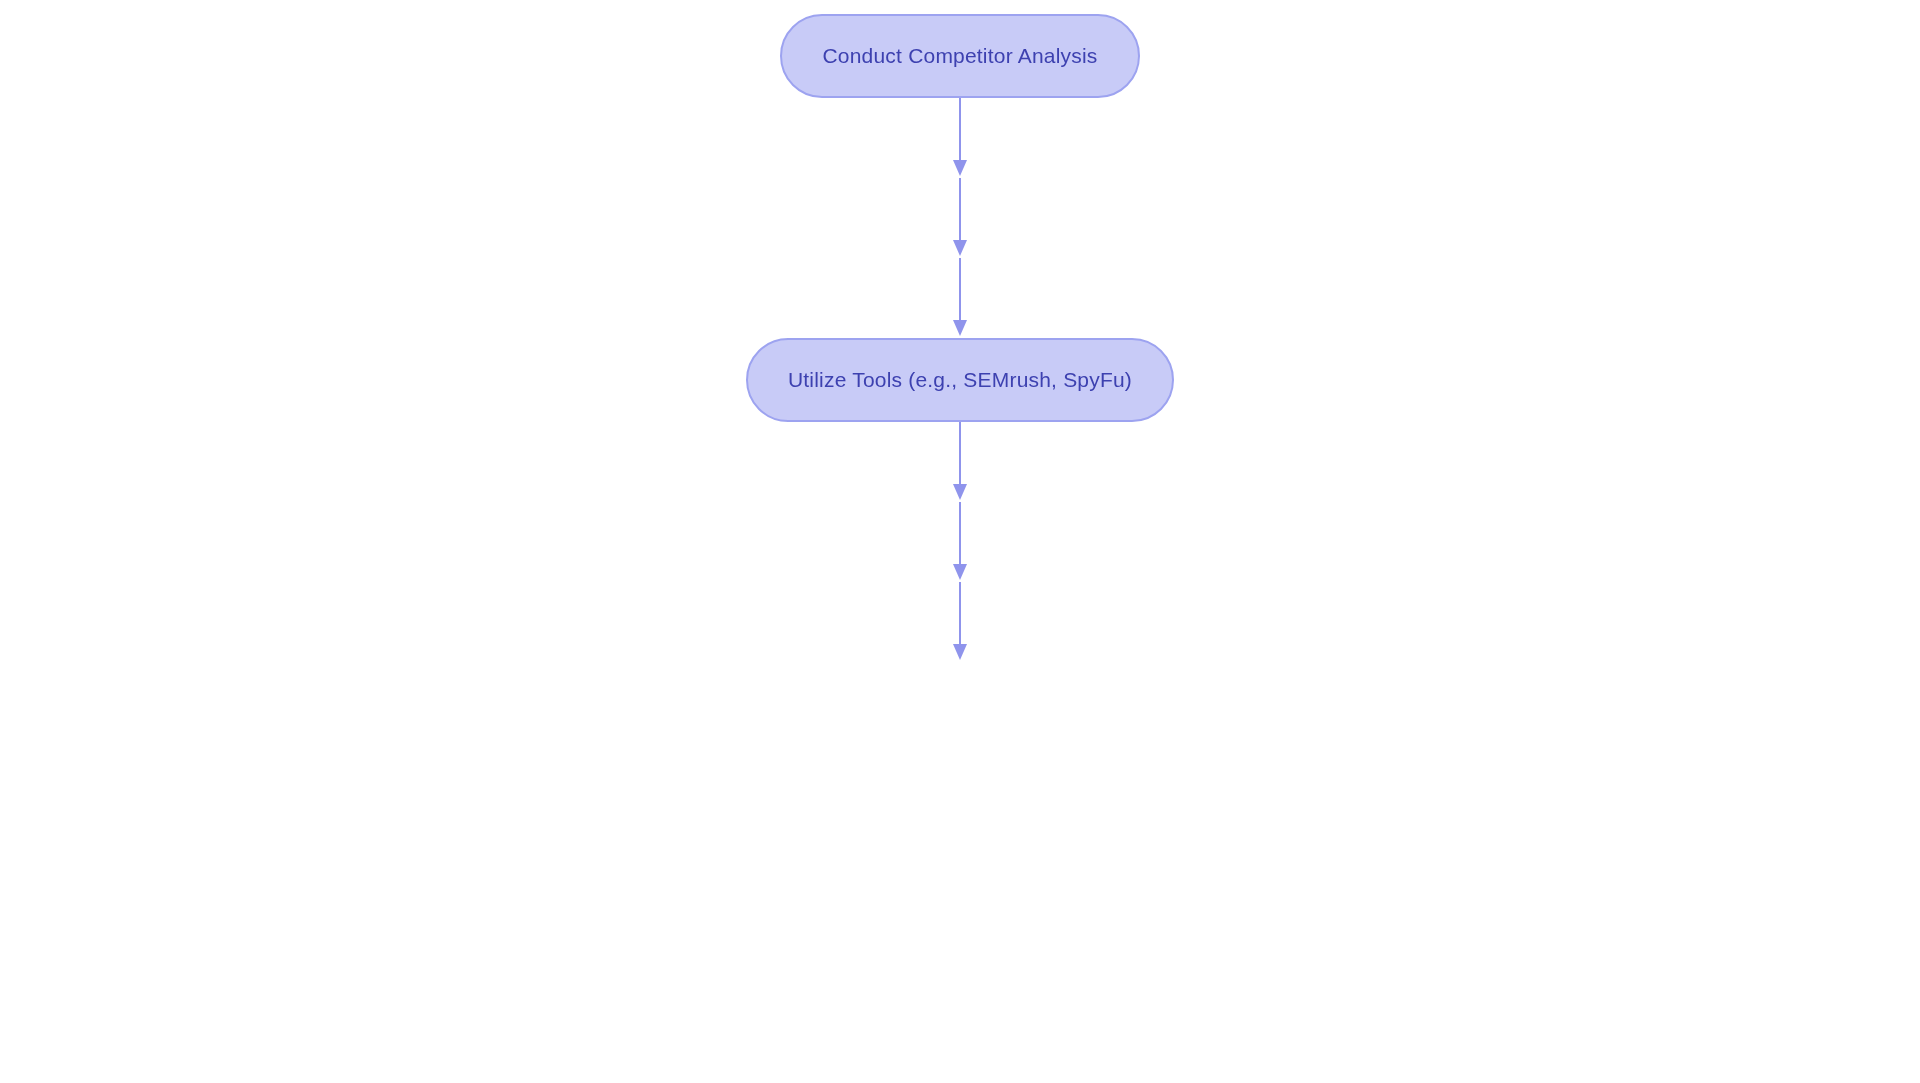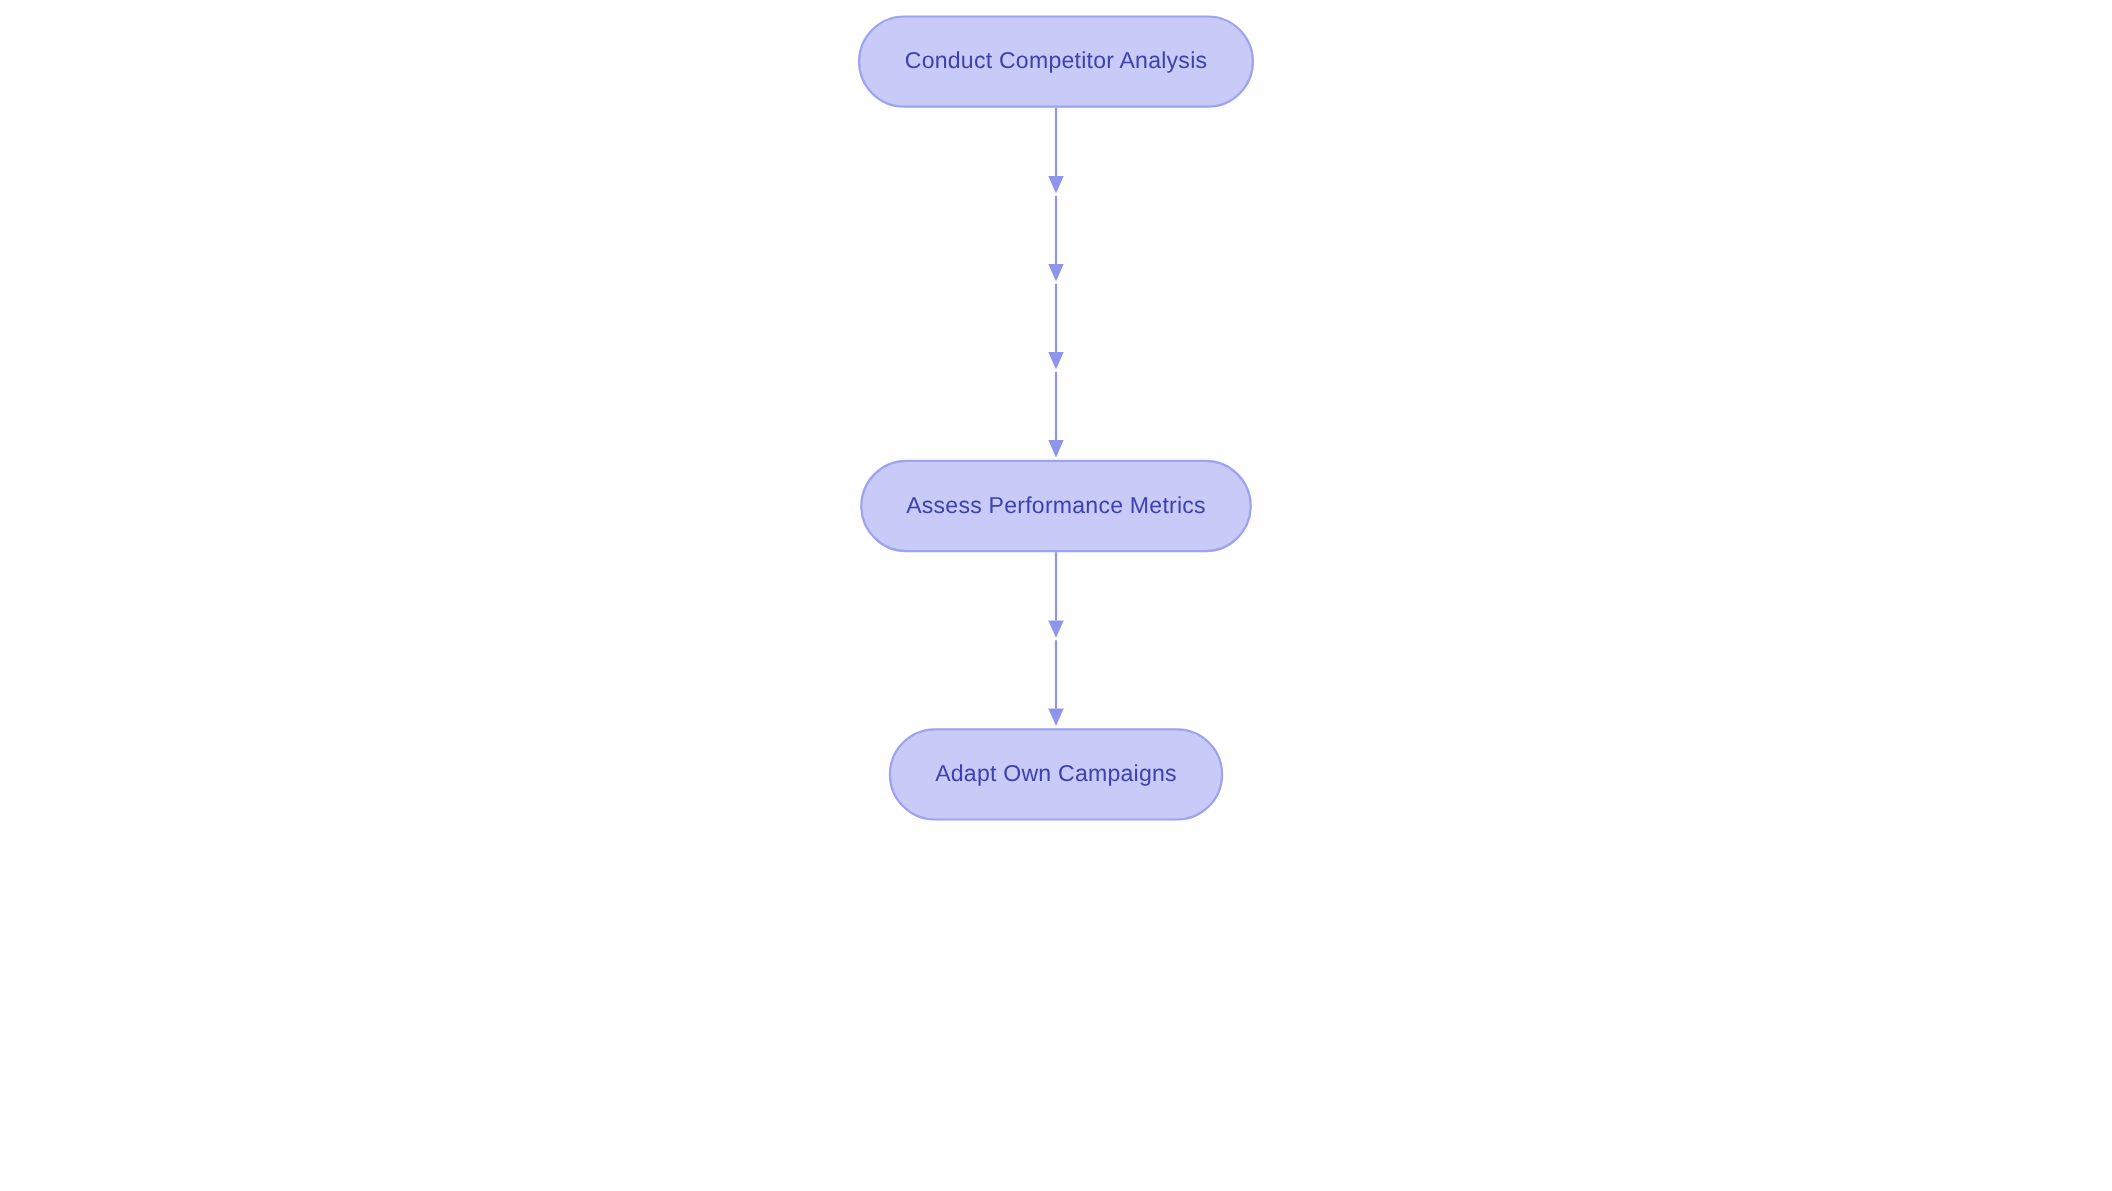--- a/index.html
+++ b/index.html
@@ -80,34 +80,33 @@
     <div class="stem"></div>
     <div class="head"></div>
   </div>
 
 
   <div class="connector">
     <div class="stem"></div>
     <div class="head"></div>
   </div>
 
-
-  <div class="connector">
-    <div class="stem"></div>
-    <div class="head"></div>
-  </div>
-
-  <div class="node">Assess Performance Metrics</div>
+  <div class="node">Utilize Tools (e.g., SEMrush, SpyFu)</div>
 
   <div class="connector">
     <div class="stem"></div>
     <div class="head"></div>
   </div>
 
 
   <div class="connector">
     <div class="stem"></div>
     <div class="head"></div>
   </div>
 
-  <div class="node">Adapt Own Campaigns</div>
+
+  <div class="connector">
+    <div class="stem"></div>
+    <div class="head"></div>
+  </div>
+
 
 </div>
 
 </body></html>

